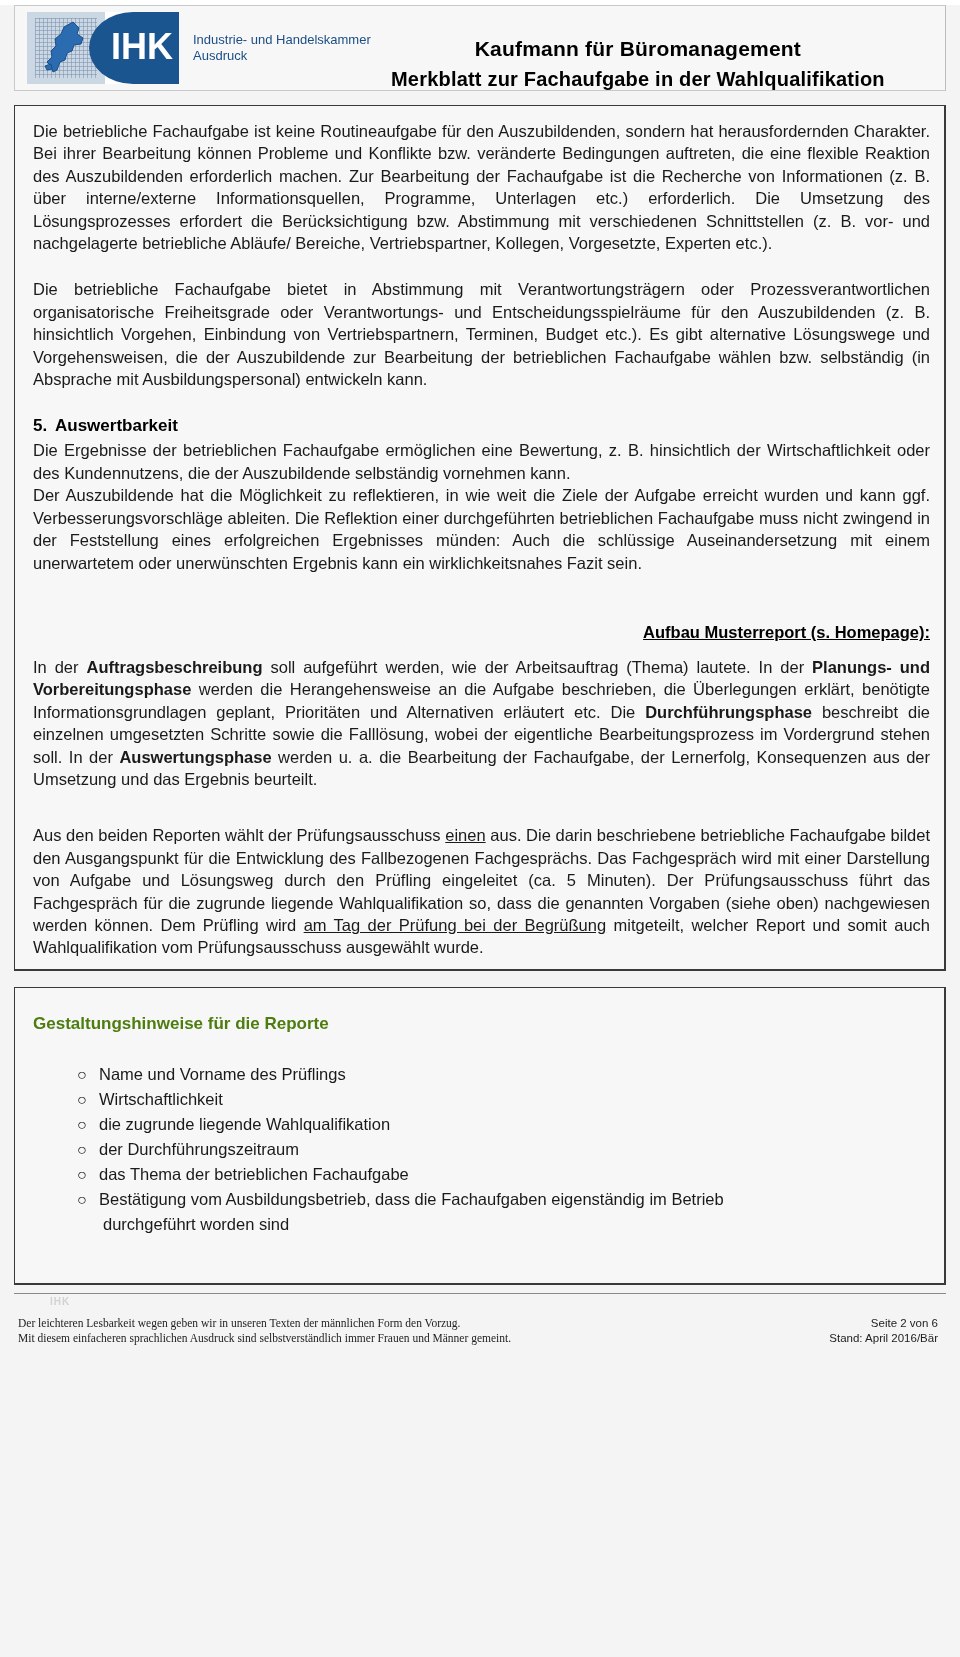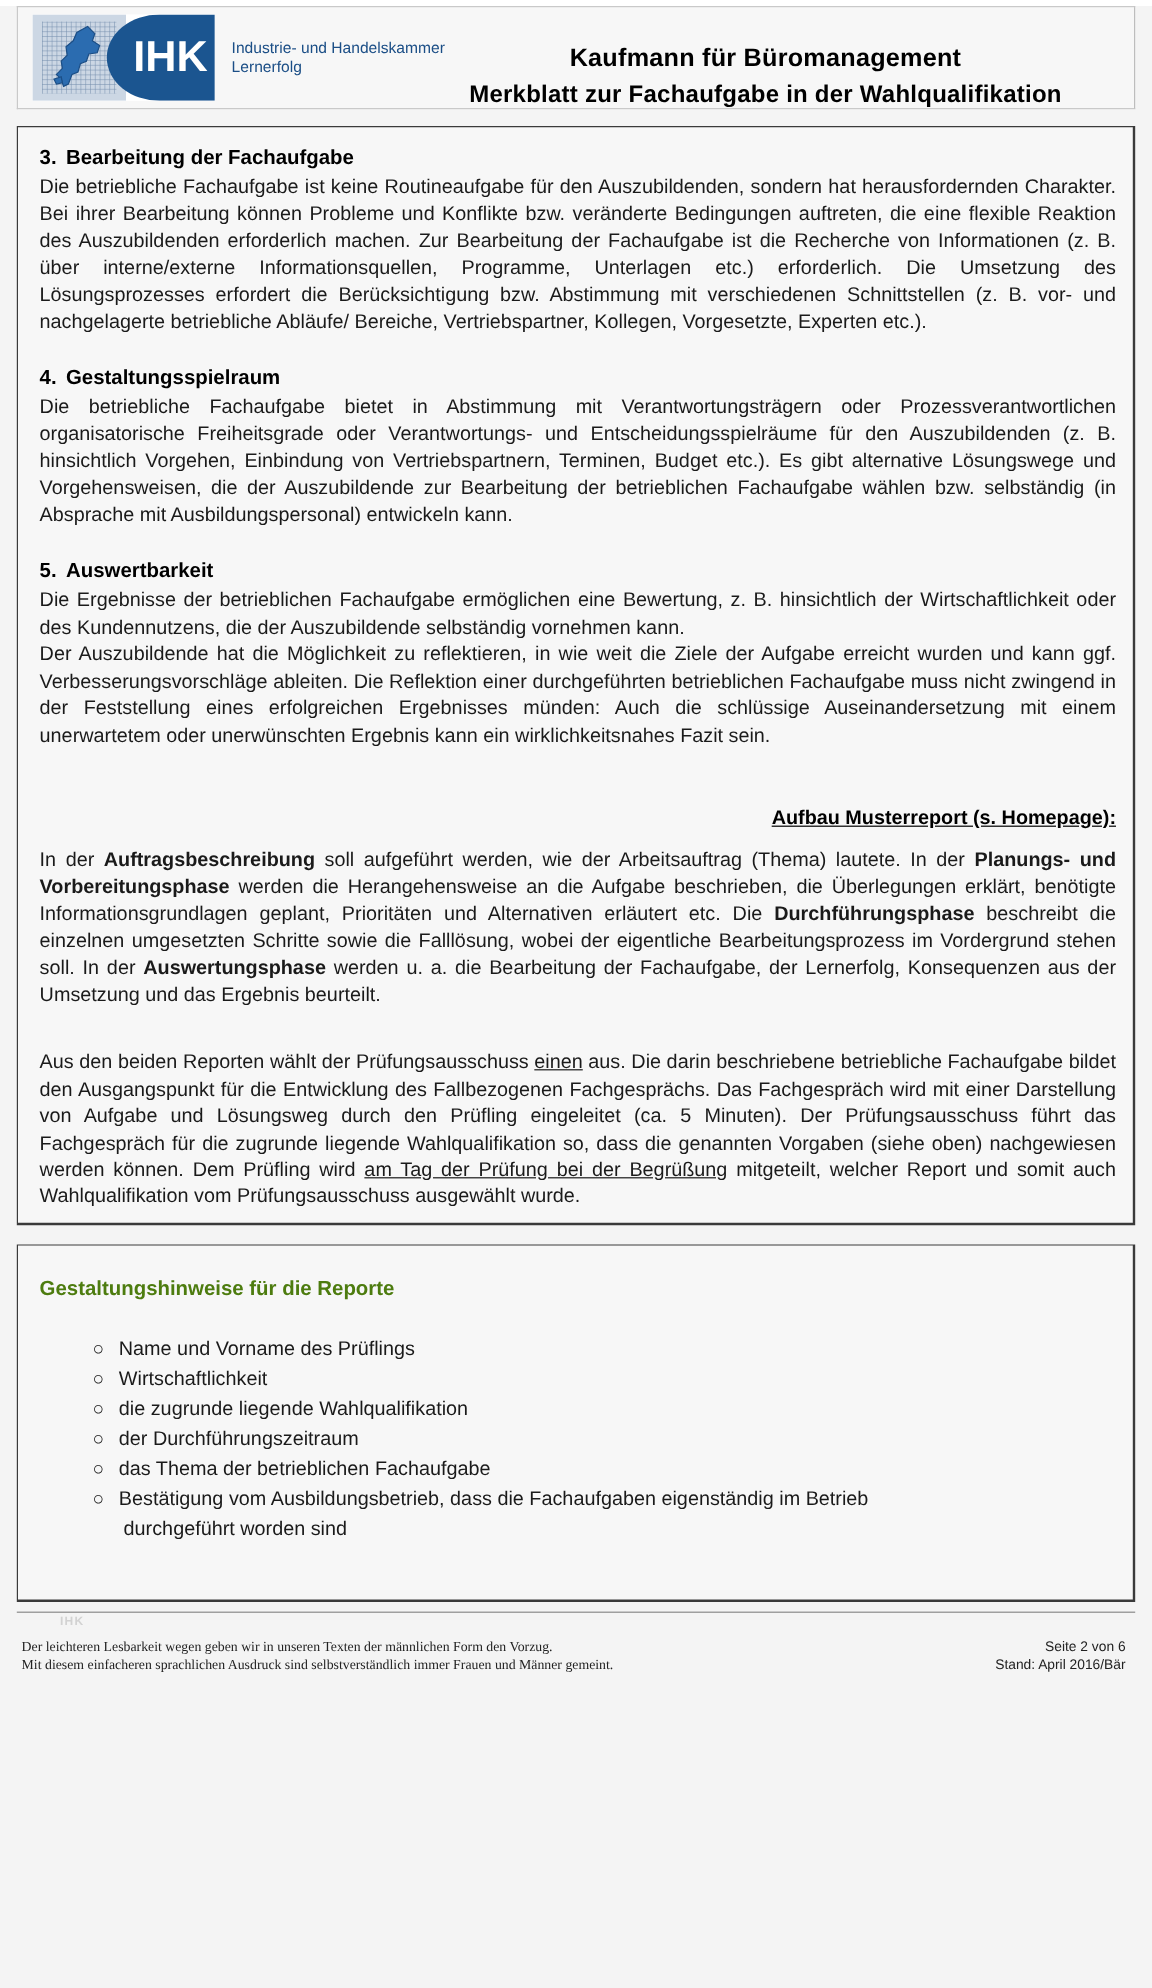--- a/index.html
+++ b/index.html
@@ -235,41 +235,35 @@
         <div class="logo-grid"></div>
         <svg class="logo-map" viewBox="0 0 46 56">
           <path d="M30 2 L36 8 L34 14 L40 18 L38 24 L31 25 L29 31 L24 33 L22 40 L17 42 L14 50 L10 52 L8 46 L4 42 L9 37 L8 31 L13 26 L12 19 L18 14 L21 7 Z" fill="#2b6cb0" stroke="#1b4e86" stroke-width="1"></path>
           <path d="M8 44 L2 46 L4 50 L9 49 Z" fill="#2b6cb0" stroke="#1b4e86" stroke-width="1"></path>
         </svg>
         <div class="logo-right"></div>
         <div class="logo-ihk">IHK</div>
       </div>
       <div class="logo-text">
         <div>Industrie- und Handelskammer</div>
-        <div>Lernerfolg</div>
+        <div>Ausdruck</div>
       </div>
     </div>
     <div class="header-titles">
       <div class="t1">Kaufmann für Büromanagement</div>
       <div class="t2">Merkblatt zur Fachaufgabe in der Wahlqualifikation</div>
     </div>
   </div>
 
   <div class="doc-box content-box">
 
-    <div class="sec-head">
-      <span class="num">3.</span><span>Bearbeitung der Fachaufgabe</span>
-    </div>
     <p class="para">Die betriebliche Fachaufgabe ist keine Routineaufgabe für den Auszubildenden, sondern hat herausfordernden Charakter. Bei ihrer Bearbeitung können Probleme und Konflikte bzw. veränderte Bedingungen auftreten, die eine flexible Reaktion des Auszubildenden erforderlich machen. Zur Bearbeitung der Fachaufgabe ist die Recherche von Informationen (z. B. über interne/externe Informationsquellen, Programme, Unterlagen etc.) erforderlich. Die Umsetzung des Lösungsprozesses erfordert die Berücksichtigung bzw. Abstimmung mit verschiedenen Schnittstellen (z. B. vor- und nachgelagerte betriebliche Abläufe/ Bereiche, Vertriebspartner, Kollegen, Vorgesetzte, Experten etc.).</p>
 
     <div class="gap-md"></div>
 
-    <div class="sec-head">
-      <span class="num">4.</span><span>Gestaltungsspielraum</span>
-    </div>
     <p class="para">Die betriebliche Fachaufgabe bietet in Abstimmung mit Verantwortungsträgern oder Prozessverantwortlichen organisatorische Freiheitsgrade oder Verantwortungs- und Entscheidungsspielräume für den Auszubildenden (z. B. hinsichtlich Vorgehen, Einbindung von Vertriebspartnern, Terminen, Budget etc.). Es gibt alternative Lösungswege und Vorgehensweisen, die der Auszubildende zur Bearbeitung der betrieblichen Fachaufgabe wählen bzw. selbständig (in Absprache mit Ausbildungspersonal) entwickeln kann.</p>
 
     <div class="gap-md"></div>
 
     <div class="sec-head">
       <span class="num">5.</span><span>Auswertbarkeit</span>
     </div>
     <p class="para">Die Ergebnisse der betrieblichen Fachaufgabe ermöglichen eine Bewertung, z. B. hinsichtlich der Wirtschaftlichkeit oder des Kundennutzens, die der Auszubildende selbständig vornehmen kann.</p>
     <p class="para">Der Auszubildende hat die Möglichkeit zu reflektieren, in wie weit die Ziele der Aufgabe erreicht wurden und kann ggf. Verbesserungsvorschläge ableiten. Die Reflektion einer durchgeführten betrieblichen Fachaufgabe muss nicht zwingend in der Feststellung eines erfolgreichen Ergebnisses münden: Auch die schlüssige Auseinandersetzung mit einem unerwartetem oder unerwünschten Ergebnis kann ein wirklichkeitsnahes Fazit sein.</p>
 

